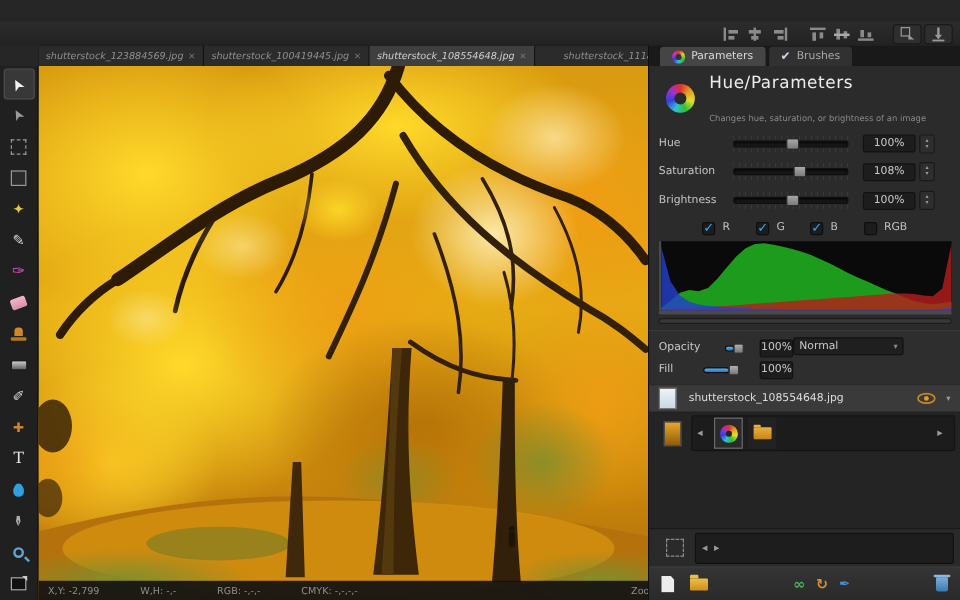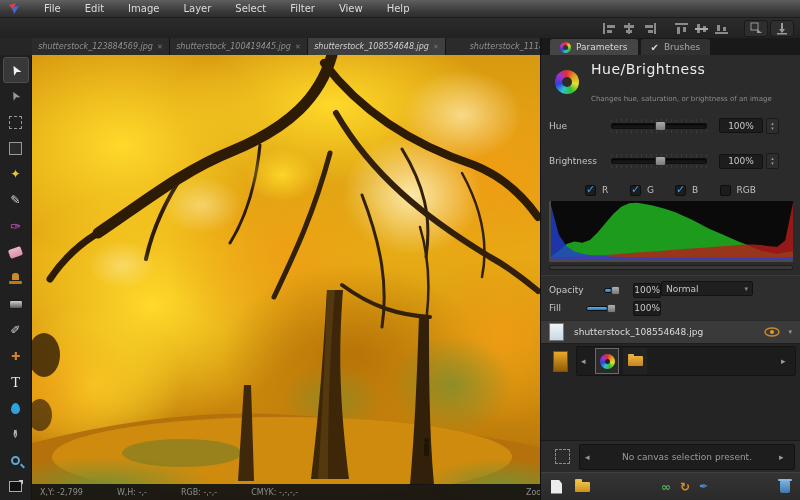--- a/index.html
+++ b/index.html
@@ -190,34 +190,20 @@
   .icon-pen { color:#4a90d0; font-size:11px; }
   .icon-trash { width:10px; height:12px; margin-left:auto; position:relative; background:linear-gradient(#7ab0dc,#3d78ac); border-radius:1px 1px 2px 2px; }
   .icon-trash::before { content:""; position:absolute; left:-2px; top:-2px; width:14px; height:2px; background:#8ab8e0; border-radius:1px; }
   .mid-group { display:flex; gap:9px; margin-left:58px; align-items:center; }
 </style>
 </head>
 <body>
 
 <div id="app">
 
-  <div id="menubar">
-    <svg id="appicon" viewBox="0 0 12 12">
-      <polygon points="1,2 8,0 5,7" fill="#e04040"></polygon>
-      <polygon points="4,4 11,3 6,11" fill="#4468d8"></polygon>
-    </svg>
-    <span class="menu-item">File</span>
-    <span class="menu-item">Edit</span>
-    <span class="menu-item">Image</span>
-    <span class="menu-item">Layer</span>
-    <span class="menu-item">Select</span>
-    <span class="menu-item">Filter</span>
-    <span class="menu-item">View</span>
-    <span class="menu-item">Help</span>
-  </div>
 
   <div id="topstrip">
     <div class="strip-group">
       <span class="strip-icon">
         <svg width="15" height="13" viewBox="0 0 15 13">
             <rect x="1" y="1" width="2" height="11" fill="#8a8a8a"></rect>
             <rect x="5" y="3" width="8" height="3" fill="#8a8a8a"></rect>
             <rect x="5" y="8" width="5" height="3" fill="#8a8a8a"></rect>
           </svg>
         </span>
@@ -444,39 +430,51 @@
       </div>
       <div class="ptab">
         <span class="icon-check">✔</span>
         <span>Brushes</span>
       </div>
     </div>
 
     <div id="adj-header">
       <div id="adj-wheel"></div>
       <div>
-        <div id="adj-title">Hue/Brightness</div>
+        <div id="adj-title">Hue/Parameters</div>
         <div id="adj-sub">Changes hue, saturation, or brightness of an image</div>
       </div>
     </div>
 
     <div id="adj-sliders">
       <div class="adj-row">
         <span class="adj-label">Hue</span>
         <div class="adj-slider">
             <div class="adj-groove"></div>
             <div class="adj-handle" style="left: 46%;"></div>
           </div>
         <div class="valbox">100%</div>
         <div class="stepper">
             <span>▴</span>
             <span>▾</span>
           </div>
       </div>
       <div class="adj-row">
+        <span class="adj-label">Saturation</span>
+        <div class="adj-slider">
+            <div class="adj-groove"></div>
+            <div class="adj-handle" style="left: 52%;"></div>
+          </div>
+        <div class="valbox">108%</div>
+        <div class="stepper">
+            <span>▴</span>
+            <span>▾</span>
+          </div>
+      </div>
+      <div class="adj-row">
         <span class="adj-label">Brightness</span>
         <div class="adj-slider">
             <div class="adj-groove"></div>
             <div class="adj-handle" style="left: 46%;"></div>
           </div>
         <div class="valbox">100%</div>
         <div class="stepper">
             <span>▴</span>
             <span>▾</span>
           </div>
@@ -567,21 +565,20 @@
         <span class="strip-arrow right">▸</span>
       </div>
     </div>
 
     <div id="filler"></div>
 
     <div id="selrow">
       <span id="sel-icon"></span>
       <div id="sel-inner">
         <span class="strip-arrow">◂</span>
-        <span id="sel-msg">No canvas selection present.</span>
         <span class="strip-arrow">▸</span>
       </div>
     </div>
 
     <div id="bottombar">
       <span class="icon-page"></span>
       <span class="icon-folder"></span>
       <span class="mid-group">
         <span class="icon-link">∞</span>
         <span class="icon-rotate">↻</span>

